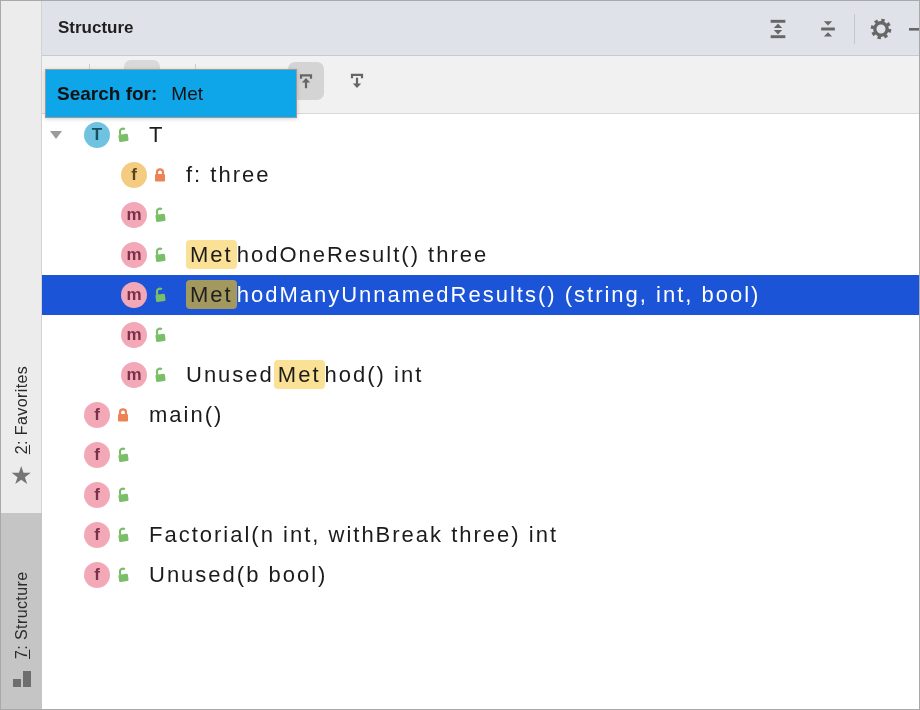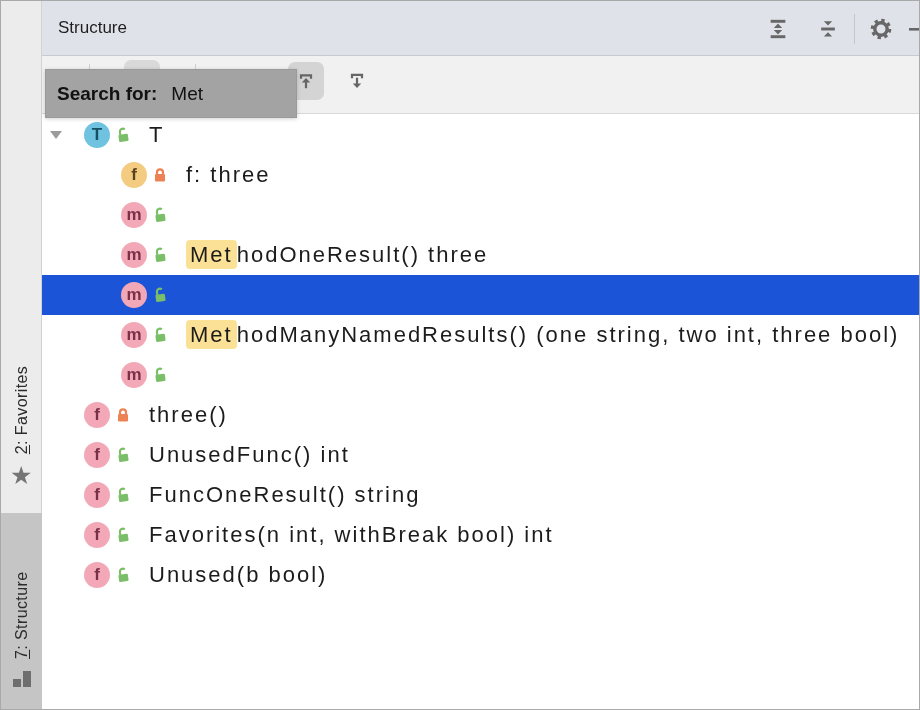--- a/index.html
+++ b/index.html
@@ -33,21 +33,21 @@
   .sq-icon i { position:absolute; width:8px; height:8px; background:#6e6e6e; }
   .sq-icon .a { right:2px; top:2px; }
   .sq-icon .b { left:2px; bottom:4px; }
   .sq-icon .c { right:2px; bottom:4px; }
 
   
   .panel { position:absolute; left:41px; top:0; right:0; bottom:0; background:#fff; }
 
   .hdr {
     height:55px; background:#dfe2e8; border-bottom:1px solid #c6cad2;
-    display:flex; align-items:center; padding:0 0 0 16px; position:relative;
+    display:flex; align-items:center; padding:0 0 0 16px; position:relative;font-weight:bold;
   }
   .hdr-title { font-size:17px; color:#1f1f1f; }
   .hdr-actions { position:absolute; right:0; top:0; height:55px; display:flex; align-items:center; }
   .hbtn { width:28px; height:28px; display:flex; align-items:center; justify-content:center; cursor:pointer; }
   .hbtn.expand { margin-right:22px; }
   .hbtn.collapse { margin-right:12px; }
   .hsep { width:1px; height:30px; background:#c7c7c7; margin-right:12px; }
   .hbtn.gear { margin-right:10px; }
   .hbtn.hide { margin-right:-14px; }
 
@@ -58,21 +58,21 @@
   .tsep.s1 { left:47px; } .tsep.s2 { left:153px; }
   .tbtn { position:absolute; width:36px; height:38px; top:6px; border-radius:7px;
           display:flex; align-items:center; justify-content:center; cursor:pointer; }
   .tbtn.ghost { left:82px; top:4px; background:#d9d9d9; }
   .tbtn.prev { left:246px; background:#d4d4d4; }
   .tbtn.next { left:297px; background:transparent; }
 
   
   .popup {
     position:absolute; left:44px; top:68px; width:252px; height:49px;
-    background:#a3a3a3; border:1px solid #9a9a9a; z-index:20;
+    background:#0ea5e9; border:1px solid #9a9a9a; z-index:20;
     display:flex; align-items:center; padding-left:11px;
     font-size:19px; color:#111; box-shadow:0 1px 4px rgba(0,0,0,.18);
   }
   .popup .lbl { font-weight:bold; margin-right:14px; }
 
   
   .tree { position:absolute; left:0; right:0; top:114px; bottom:0; background:#fff; overflow:hidden; }
   .tree-row {
     height:40px; display:flex; align-items:center; padding-left:5px;
     font-size:22px; letter-spacing:2px; color:#1c1c1c; white-space:nowrap; cursor:pointer;
@@ -236,95 +236,94 @@
           <span class="toggle"></span>
           <span class="kind method">m</span>
           <span class="lockw">
             <svg width="18" height="18" viewBox="0 0 18 18">
               <g transform="rotate(-8 9 10)">
                 <path d="M6.5 8.5 V5.6 a3 3 0 0 1 5.2-2" fill="none" stroke="#7abf68" stroke-width="2.2"></path>
                 <rect x="4.5" y="8.2" width="9.5" height="7.3" rx="1.2" fill="#7abf68"></rect>
               </g>
             </svg>
           </span>
-        </div>
-        <div class="tree-row depth1">
-          <span class="toggle"></span>
-          <span class="kind method">m</span>
-          <span class="lockw">
-            <svg width="18" height="18" viewBox="0 0 18 18">
-              <g transform="rotate(-8 9 10)">
-                <path d="M6.5 8.5 V5.6 a3 3 0 0 1 5.2-2" fill="none" stroke="#7abf68" stroke-width="2.2"></path>
-                <rect x="4.5" y="8.2" width="9.5" height="7.3" rx="1.2" fill="#7abf68"></rect>
-              </g>
-            </svg>
-          </span>
-          <span class="row-label"><span class="hl">Met</span><span>hodManyNamedResults() (one string, two int, three bool)</span></span>
-        </div>
-        <div class="tree-row depth1">
-          <span class="toggle"></span>
-          <span class="kind method">m</span>
-          <span class="lockw">
-            <svg width="18" height="18" viewBox="0 0 18 18">
-              <g transform="rotate(-8 9 10)">
-                <path d="M6.5 8.5 V5.6 a3 3 0 0 1 5.2-2" fill="none" stroke="#7abf68" stroke-width="2.2"></path>
-                <rect x="4.5" y="8.2" width="9.5" height="7.3" rx="1.2" fill="#7abf68"></rect>
-              </g>
-            </svg>
-          </span>
+          <span class="row-label"><span class="hl">Met</span><span>hodManyUnnamedResults() (string, int, bool)</span></span>
+        </div>
+        <div class="tree-row depth1">
+          <span class="toggle"></span>
+          <span class="kind method">m</span>
+          <span class="lockw">
+            <svg width="18" height="18" viewBox="0 0 18 18">
+              <g transform="rotate(-8 9 10)">
+                <path d="M6.5 8.5 V5.6 a3 3 0 0 1 5.2-2" fill="none" stroke="#7abf68" stroke-width="2.2"></path>
+                <rect x="4.5" y="8.2" width="9.5" height="7.3" rx="1.2" fill="#7abf68"></rect>
+              </g>
+            </svg>
+          </span>
+        </div>
+        <div class="tree-row depth1">
+          <span class="toggle"></span>
+          <span class="kind method">m</span>
+          <span class="lockw">
+            <svg width="18" height="18" viewBox="0 0 18 18">
+              <g transform="rotate(-8 9 10)">
+                <path d="M6.5 8.5 V5.6 a3 3 0 0 1 5.2-2" fill="none" stroke="#7abf68" stroke-width="2.2"></path>
+                <rect x="4.5" y="8.2" width="9.5" height="7.3" rx="1.2" fill="#7abf68"></rect>
+              </g>
+            </svg>
+          </span>
+          <span class="row-label"><span>Unused</span><span class="hl">Met</span><span>hod() int</span></span>
         </div>
         <div class="tree-row depth0">
           <span class="toggle"></span>
           <span class="kind function">f</span>
           <span class="lockw">
             <svg width="18" height="18" viewBox="0 0 18 18">
               <path d="M6 8.5 V6.4 a3 3 0 0 1 6 0 V8.5" fill="none" stroke="#ed8354" stroke-width="2.2"></path>
               <rect x="4" y="8" width="10" height="7.5" rx="1.2" fill="#ed8354"></rect>
             </svg>
           </span>
-          <span class="row-label"><span>three()</span></span>
-        </div>
-        <div class="tree-row depth0">
-          <span class="toggle"></span>
-          <span class="kind function">f</span>
-          <span class="lockw">
-            <svg width="18" height="18" viewBox="0 0 18 18">
-              <g transform="rotate(-8 9 10)">
-                <path d="M6.5 8.5 V5.6 a3 3 0 0 1 5.2-2" fill="none" stroke="#7abf68" stroke-width="2.2"></path>
-                <rect x="4.5" y="8.2" width="9.5" height="7.3" rx="1.2" fill="#7abf68"></rect>
-              </g>
-            </svg>
-          </span>
-          <span class="row-label"><span>UnusedFunc() int</span></span>
-        </div>
-        <div class="tree-row depth0">
-          <span class="toggle"></span>
-          <span class="kind function">f</span>
-          <span class="lockw">
-            <svg width="18" height="18" viewBox="0 0 18 18">
-              <g transform="rotate(-8 9 10)">
-                <path d="M6.5 8.5 V5.6 a3 3 0 0 1 5.2-2" fill="none" stroke="#7abf68" stroke-width="2.2"></path>
-                <rect x="4.5" y="8.2" width="9.5" height="7.3" rx="1.2" fill="#7abf68"></rect>
-              </g>
-            </svg>
-          </span>
-          <span class="row-label"><span>FuncOneResult() string</span></span>
-        </div>
-        <div class="tree-row depth0">
-          <span class="toggle"></span>
-          <span class="kind function">f</span>
-          <span class="lockw">
-            <svg width="18" height="18" viewBox="0 0 18 18">
-              <g transform="rotate(-8 9 10)">
-                <path d="M6.5 8.5 V5.6 a3 3 0 0 1 5.2-2" fill="none" stroke="#7abf68" stroke-width="2.2"></path>
-                <rect x="4.5" y="8.2" width="9.5" height="7.3" rx="1.2" fill="#7abf68"></rect>
-              </g>
-            </svg>
-          </span>
-          <span class="row-label"><span>Favorites(n int, withBreak bool) int</span></span>
+          <span class="row-label"><span>main()</span></span>
+        </div>
+        <div class="tree-row depth0">
+          <span class="toggle"></span>
+          <span class="kind function">f</span>
+          <span class="lockw">
+            <svg width="18" height="18" viewBox="0 0 18 18">
+              <g transform="rotate(-8 9 10)">
+                <path d="M6.5 8.5 V5.6 a3 3 0 0 1 5.2-2" fill="none" stroke="#7abf68" stroke-width="2.2"></path>
+                <rect x="4.5" y="8.2" width="9.5" height="7.3" rx="1.2" fill="#7abf68"></rect>
+              </g>
+            </svg>
+          </span>
+        </div>
+        <div class="tree-row depth0">
+          <span class="toggle"></span>
+          <span class="kind function">f</span>
+          <span class="lockw">
+            <svg width="18" height="18" viewBox="0 0 18 18">
+              <g transform="rotate(-8 9 10)">
+                <path d="M6.5 8.5 V5.6 a3 3 0 0 1 5.2-2" fill="none" stroke="#7abf68" stroke-width="2.2"></path>
+                <rect x="4.5" y="8.2" width="9.5" height="7.3" rx="1.2" fill="#7abf68"></rect>
+              </g>
+            </svg>
+          </span>
+        </div>
+        <div class="tree-row depth0">
+          <span class="toggle"></span>
+          <span class="kind function">f</span>
+          <span class="lockw">
+            <svg width="18" height="18" viewBox="0 0 18 18">
+              <g transform="rotate(-8 9 10)">
+                <path d="M6.5 8.5 V5.6 a3 3 0 0 1 5.2-2" fill="none" stroke="#7abf68" stroke-width="2.2"></path>
+                <rect x="4.5" y="8.2" width="9.5" height="7.3" rx="1.2" fill="#7abf68"></rect>
+              </g>
+            </svg>
+          </span>
+          <span class="row-label"><span>Factorial(n int, withBreak three) int</span></span>
         </div>
         <div class="tree-row depth0">
           <span class="toggle"></span>
           <span class="kind function">f</span>
           <span class="lockw">
             <svg width="18" height="18" viewBox="0 0 18 18">
               <g transform="rotate(-8 9 10)">
                 <path d="M6.5 8.5 V5.6 a3 3 0 0 1 5.2-2" fill="none" stroke="#7abf68" stroke-width="2.2"></path>
                 <rect x="4.5" y="8.2" width="9.5" height="7.3" rx="1.2" fill="#7abf68"></rect>
               </g>

